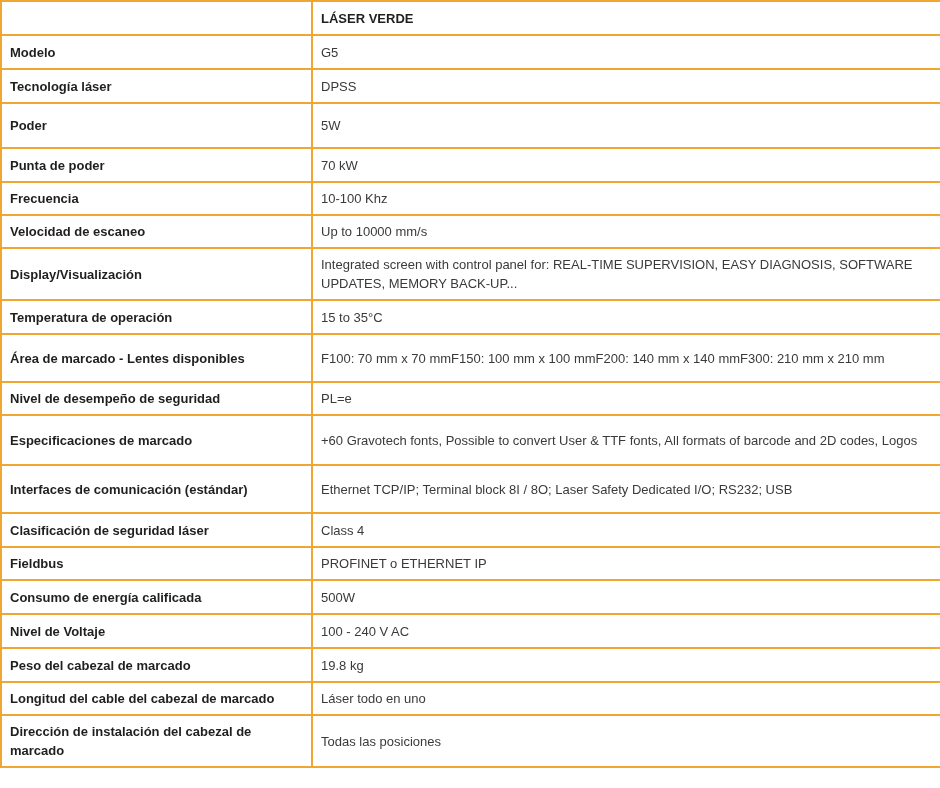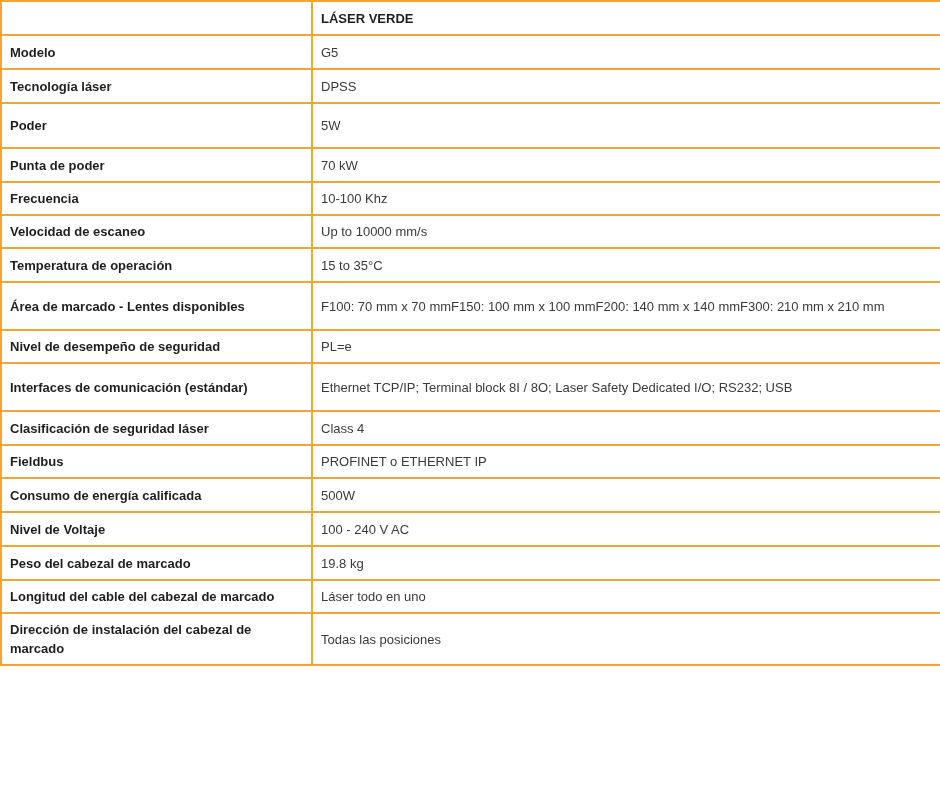--- a/index.html
+++ b/index.html
@@ -82,31 +82,39 @@
           <td class="value-cell">70 kW</td>
         </tr>
         <tr style="height: 24px;">
           <th class="label-cell">Frecuencia</th>
           <td class="value-cell">10-100 Khz</td>
         </tr>
         <tr style="height: 18px;">
           <th class="label-cell">Velocidad de escaneo</th>
           <td class="value-cell">Up to 10000 mm/s</td>
         </tr>
+        <tr style="height: 51px;">
+          <th class="label-cell">Display/Visualización</th>
+          <td class="value-cell">Integrated screen with control panel for: REAL-TIME SUPERVISION, EASY DIAGNOSIS, SOFTWARE UPDATES, MEMORY BACK-UP...</td>
+        </tr>
         <tr style="height: 34px;">
           <th class="label-cell">Temperatura de operación</th>
           <td class="value-cell">15 to 35°C</td>
         </tr>
         <tr style="height: 48px;">
           <th class="label-cell">Área de marcado - Lentes disponibles</th>
           <td class="value-cell">F100: 70 mm x 70 mmF150: 100 mm x 100 mmF200: 140 mm x 140 mmF300: 210 mm x 210 mm</td>
         </tr>
         <tr style="height: 33px;">
           <th class="label-cell">Nivel de desempeño de seguridad</th>
           <td class="value-cell">PL=e</td>
+        </tr>
+        <tr style="height: 50px;">
+          <th class="label-cell">Especificaciones de marcado</th>
+          <td class="value-cell">+60 Gravotech fonts, Possible to convert User &amp; TTF fonts, All formats of barcode and 2D codes, Logos</td>
         </tr>
         <tr style="height: 48px; padding-left: 40px;">
           <th class="label-cell">Interfaces de comunicación (estándar)</th>
           <td class="value-cell">Ethernet TCP/IP; Terminal block 8I / 8O; Laser Safety Dedicated I/O; RS232; USB</td>
         </tr>
         <tr style="height: 34px;">
           <th class="label-cell">Clasificación de seguridad láser</th>
           <td class="value-cell">Class 4</td>
         </tr>
         <tr style="height: 21px;">

